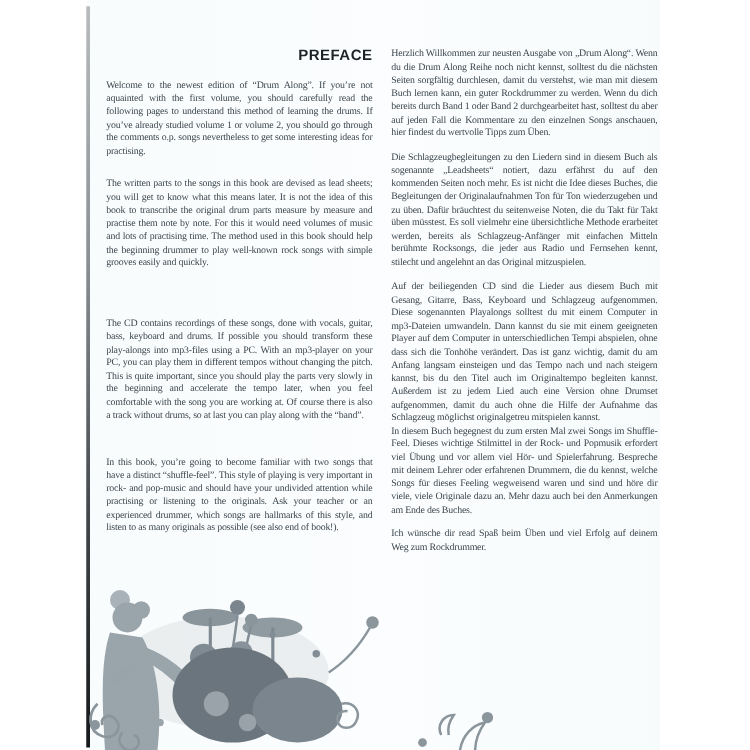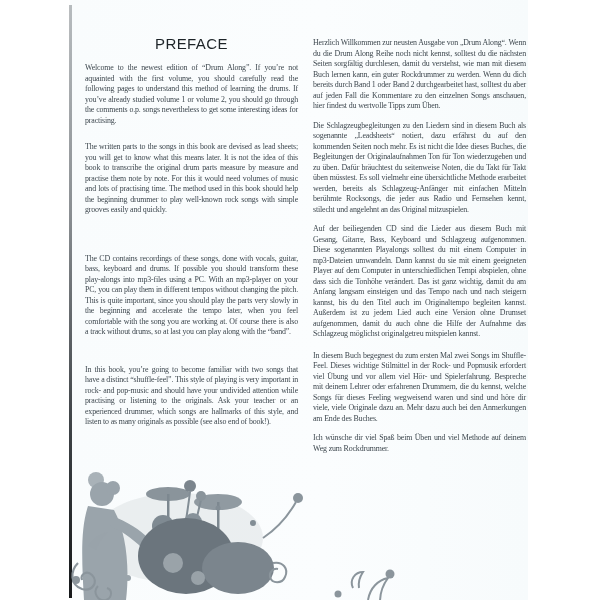--- a/index.html
+++ b/index.html
@@ -33,31 +33,31 @@
   .col{
     position:absolute;top:38px;width:213px;
     color:var(--ink);
     font-size:7.9px;line-height:10.5px;letter-spacing:-0.15px;
     text-align:justify;
   }
   .col-en{left:85px;}
   .col-de{left:313px;}
   h1{
     margin:0 0 13px 0;
-    font-size:15px;line-height:12px;font-weight:400;
+    font-size:12px;line-height:12px;font-weight:700;
     letter-spacing:0.4px;color:var(--heading-ink);
-    text-align:center;
+    text-align:right;
   }
   .col p{margin:0 0 11px 0;font-family:Liberation Serif, serif;}
   .col-en p.p1{margin-bottom:16px;}
   .col-en p.p2{margin-bottom:38px;}
   .col-en p.p3{margin-bottom:27px;}
   .col-en p.p4{margin-bottom:20px;}
   .col-de p{margin-bottom:9px;}
-  .col-de p.p3{margin-bottom:11px;}
+  .col-de p.p3{margin-bottom:0;}
   .ornament{
     position:absolute;left:68px;top:468px;width:335px;height:132px;
     pointer-events:none;
   }
 </style>
 </head>
 <body>
 
 <div class="page"></div>
 <div class="page-edge-line"></div>
@@ -68,21 +68,21 @@
   <p class="p2">The written parts to the songs in this book are devised as lead sheets; you will get to know what this means later. It is not the idea of this book to transcribe the original drum parts measure by measure and practise them note by note. For this it would need volumes of music and lots of practising time. The method used in this book should help the beginning drummer to play well-known rock songs with simple grooves easily and quickly.</p>
   <p class="p3">The CD contains recordings of these songs, done with vocals, guitar, bass, keyboard and drums. If possible you should transform these play-alongs into mp3-files using a PC. With an mp3-player on your PC, you can play them in different tempos without changing the pitch. This is quite important, since you should play the parts very slowly in the beginning and accelerate the tempo later, when you feel comfortable with the song you are working at. Of course there is also a track without drums, so at last you can play along with the “band”.</p>
   <p class="p4">In this book, you’re going to become familiar with two songs that have a distinct “shuffle-feel”. This style of playing is very important in rock- and pop-music and should have your undivided attention while practising or listening to the originals. Ask your teacher or an experienced drummer, which songs are hallmarks of this style, and listen to as many originals as possible (see also end of book!).</p>
 </div>
 
 <div class="col col-de" lang="de">
   <p class="p1">Herzlich Willkommen zur neusten Ausgabe von „Drum Along“. Wenn du die Drum Along Reihe noch nicht kennst, solltest du die nächsten Seiten sorgfältig durchlesen, damit du verstehst, wie man mit diesem Buch lernen kann, ein guter Rockdrummer zu werden. Wenn du dich bereits durch Band 1 oder Band 2 durchgearbeitet hast, solltest du aber auf jeden Fall die Kommentare zu den einzelnen Songs anschauen, hier findest du wertvolle Tipps zum Üben.</p>
   <p class="p2">Die Schlagzeugbegleitungen zu den Liedern sind in diesem Buch als sogenannte „Leadsheets“ notiert, dazu erfährst du auf den kommenden Seiten noch mehr. Es ist nicht die Idee dieses Buches, die Begleitungen der Originalaufnahmen Ton für Ton wiederzugeben und zu üben. Dafür bräuchtest du seitenweise Noten, die du Takt für Takt üben müsstest. Es soll vielmehr eine übersichtliche Methode erarbeitet werden, bereits als Schlagzeug-Anfänger mit einfachen Mitteln berühmte Rocksongs, die jeder aus Radio und Fernsehen kennt, stilecht und angelehnt an das Original mitzuspielen.</p>
   <p class="p3">Auf der beiliegenden CD sind die Lieder aus diesem Buch mit Gesang, Gitarre, Bass, Keyboard und Schlagzeug aufgenommen. Diese sogenannten Playalongs solltest du mit einem Computer in mp3-Dateien umwandeln. Dann kannst du sie mit einem geeigneten Player auf dem Computer in unterschiedlichen Tempi abspielen, ohne dass sich die Tonhöhe verändert. Das ist ganz wichtig, damit du am Anfang langsam einsteigen und das Tempo nach und nach steigern kannst, bis du den Titel auch im Originaltempo begleiten kannst. Außerdem ist zu jedem Lied auch eine Version ohne Drumset aufgenommen, damit du auch ohne die Hilfe der Aufnahme das Schlagzeug möglichst originalgetreu mitspielen kannst.</p>
   <p class="p4">In diesem Buch begegnest du zum ersten Mal zwei Songs im Shuffle-Feel. Dieses wichtige Stilmittel in der Rock- und Popmusik erfordert viel Übung und vor allem viel Hör- und Spielerfahrung. Bespreche mit deinem Lehrer oder erfahrenen Drummern, die du kennst, welche Songs für dieses Feeling wegweisend waren und sind und höre dir viele, viele Originale dazu an. Mehr dazu auch bei den Anmerkungen am Ende des Buches.</p>
-  <p class="p5">Ich wünsche dir viel Spaß beim Üben und viel Methode auf deinem Weg zum Rockdrummer.</p>
+  <p class="p5">Ich wünsche dir read Spaß beim Üben und viel Erfolg auf deinem Weg zum Rockdrummer.</p>
 </div>
 
 <svg class="ornament" viewBox="0 0 335 132" aria-hidden="true">
   <g>
     <ellipse cx="110" cy="70" rx="85" ry="45" fill="#c6cdd2" opacity="0.30"></ellipse>
     <circle cx="28" cy="12" r="8" fill="#a9b2b8"></circle>
   </g>
   <g fill="#9aa4ab">
     <circle cx="34" cy="26" r="12"></circle>
     <circle cx="45" cy="20" r="7"></circle>

